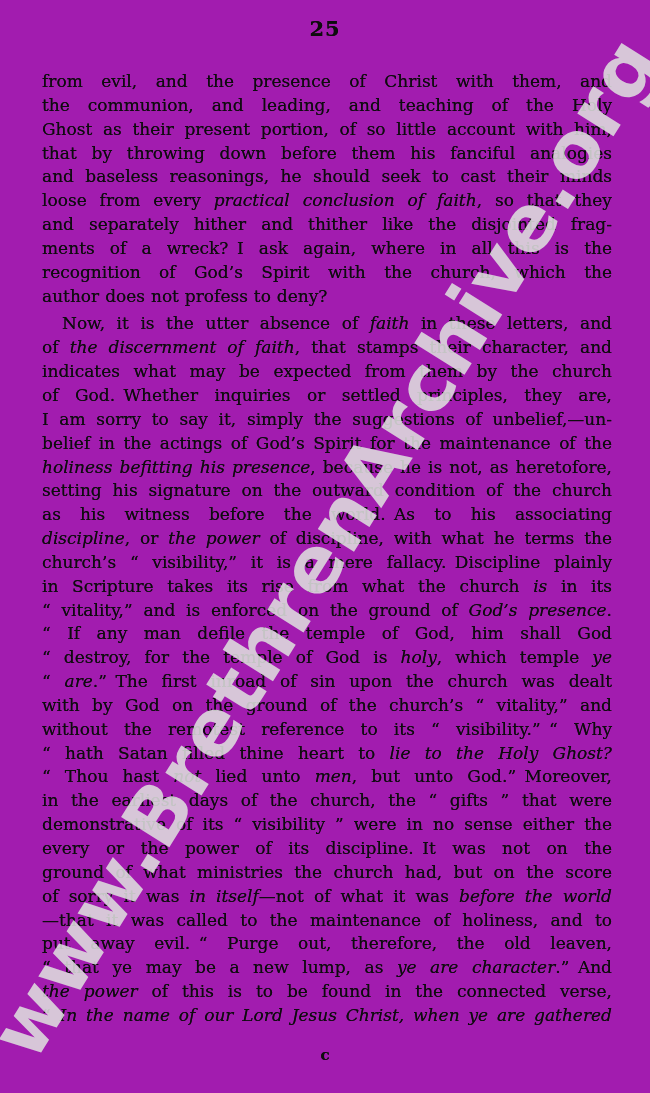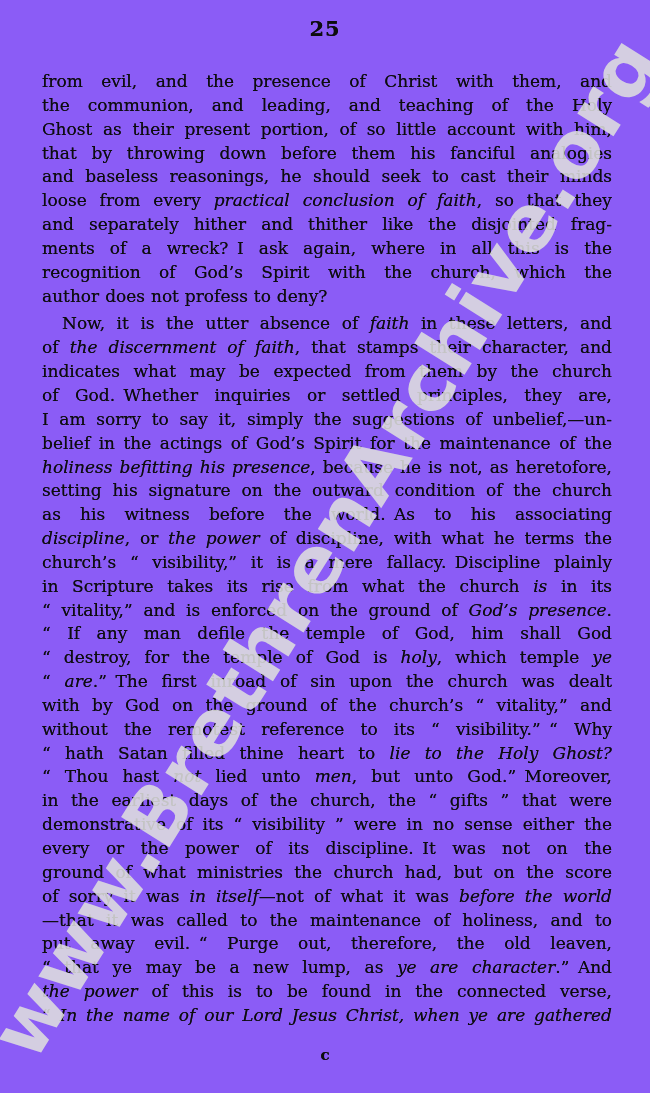--- a/index.html
+++ b/index.html
@@ -7,21 +7,21 @@
     padding: 0;
     width: 650px;
     height: 1093px;
     background: #ffffff;
     overflow: hidden;
   }
   .page {
     position: relative;
     width: 650px;
     height: 1093px;
-    background: #8b5cf6;
+    background: #a21caf;
     font-family: "DejaVu Serif", serif;
     color: #0d0d0d;
   }
   .page-number {
     position: absolute;
     top: 16px;
     left: 0;
     right: 0;
     text-align: center;
     font-size: 21px;

